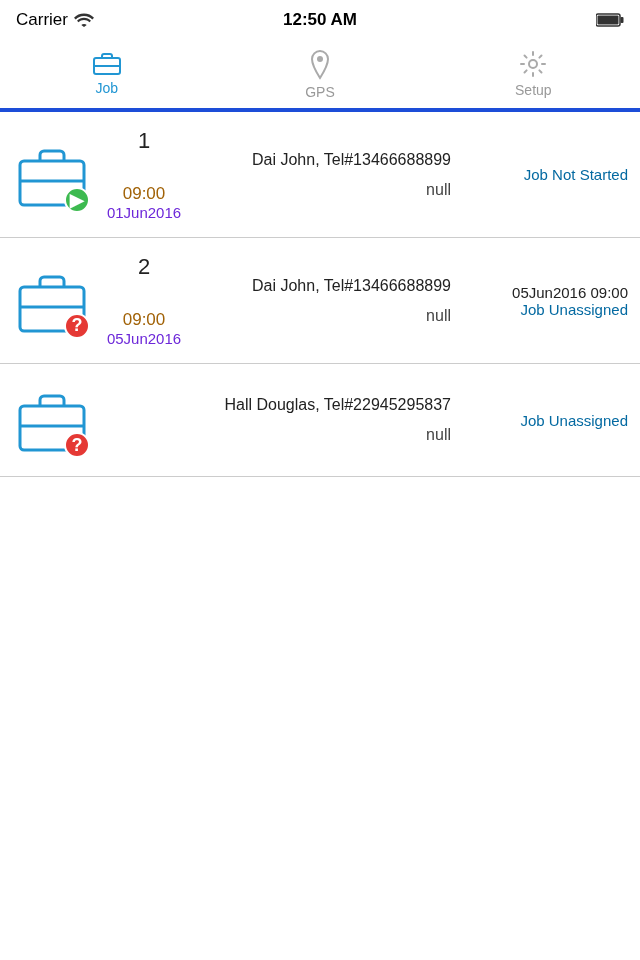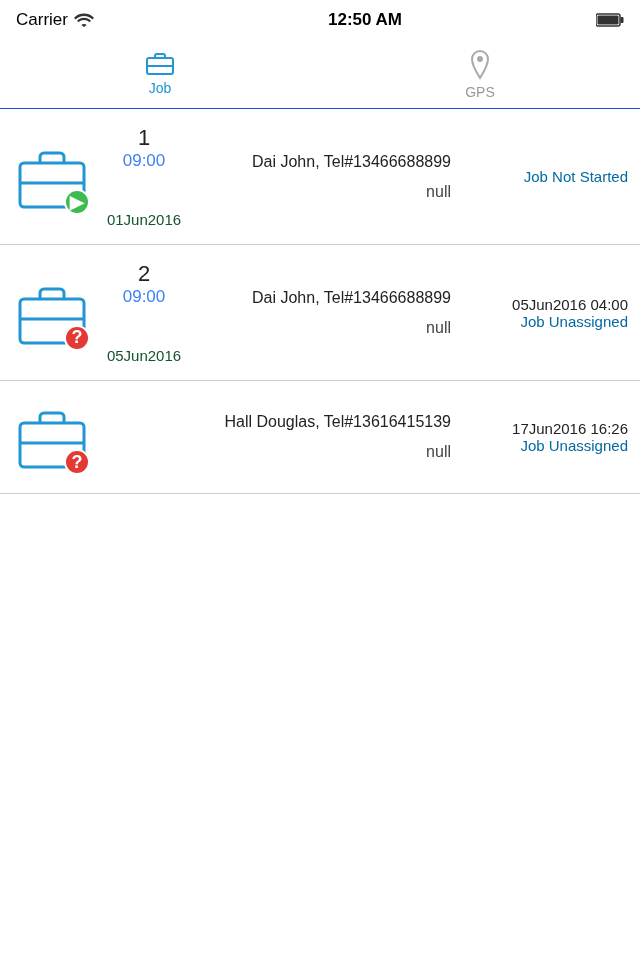--- a/index.html
+++ b/index.html
@@ -28,32 +28,31 @@
       align-items: center;
       gap: 6px;
       justify-content: center;
     }
     .status-time {
       font-size: 17px;
       font-weight: 600;
       position: absolute;
       left: 50%;
       transform: translateX(-50%);
-      margin-left: 45px;
     }
     .status-right {
       display: flex;
       align-items: center;
       gap: 4px;
     }
 
     
     .tab-bar {
       display: flex;
-      border-bottom: 1px solid #1d4ed8;
+      border-bottom: 4px solid #1d4ed8;
       background: #fff;
     }
     .tab-item {
       flex: 1;
       display: flex;
       flex-direction: column;
       align-items: center;
       padding: 10px 0 8px;
       cursor: pointer;
     }
@@ -117,28 +116,28 @@
       flex-shrink: 0;
     }
     .job-num {
       font-size: 22px;
       font-weight: 500;
       color: #222;
       display: block;
     }
     .job-time {
       font-size: 17px;
-      color: #3b82f6;
-      display: block;
+      color: #a16207;
+      display: block;
+      margin-top: 30px;
     }
     .job-date {
       font-size: 15px;
-      color: #14532d;
-      display: block;
-      margin-top: 40px;
+      color: #6d28d9;
+      display: block;
     }
 
     
     .job-contact {
       flex: 1;
       font-size: 16px;
       color: #222;
       text-align: right;
     }
     .job-contact .null-text {
@@ -200,20 +199,27 @@
   </div>
 
   <div class="tab-item">
     <svg width="24" height="30" viewBox="0 0 24 30">
       <path d="M12 1C7.6 1 4 4.6 4 9c0 6.4 8 19 8 19s8-12.6 8-19c0-4.4-3.6-8-8-8z" fill="none" stroke="#aaa" stroke-width="2"></path>
       <circle cx="12" cy="9" r="3" fill="#aaa"></circle>
     </svg>
     <span class="tab-label">GPS</span>
   </div>
 
+  <div class="tab-item">
+    <svg width="28" height="28" viewBox="0 0 28 28">
+      <circle cx="14" cy="14" r="4" fill="none" stroke="#aaa" stroke-width="2"></circle>
+      <path d="M14 2v3M14 23v3M2 14h3M23 14h3M5.5 5.5l2.1 2.1M20.4 20.4l2.1 2.1M5.5 22.5l2.1-2.1M20.4 7.6l2.1-2.1" stroke="#aaa" stroke-width="2" stroke-linecap="round"></path>
+    </svg>
+    <span class="tab-label">Setup</span>
+  </div>
 </div>
 
 <div class="job-list">
 
   <div class="job-row">
     <div class="briefcase-wrap">
       <svg class="briefcase-svg" viewBox="0 0 80 80">
         <rect x="8" y="26" width="64" height="44" rx="4" fill="none" stroke="#2196d3" stroke-width="3"></rect>
         <path d="M28 26V20a4 4 0 014-4h16a4 4 0 014 4v6" fill="none" stroke="#2196d3" stroke-width="3"></path>
         <line x1="8" y1="46" x2="72" y2="46" stroke="#2196d3" stroke-width="3"></line>
@@ -248,38 +254,37 @@
       <span class="job-num">2</span>
       <span class="job-time">09:00</span>
       <span class="job-date">05Jun2016</span>
     </div>
     <div class="job-contact">
       <span>Dai John,</span>
       <span>Tel#13466688899</span>
       <span class="null-text">null</span>
     </div>
     <div class="job-status">
-      <span class="job-status-date">05Jun2016 04:00</span>
+      <span class="job-status-date">05Jun2016 09:00</span>
       <span class="job-status-text">Job Unassigned</span>
     </div>
   </div>
 
   <div class="job-row">
     <div class="briefcase-wrap">
       <svg class="briefcase-svg" viewBox="0 0 80 80">
         <rect x="8" y="26" width="64" height="44" rx="4" fill="none" stroke="#2196d3" stroke-width="3"></rect>
         <path d="M28 26V20a4 4 0 014-4h16a4 4 0 014 4v6" fill="none" stroke="#2196d3" stroke-width="3"></path>
         <line x1="8" y1="46" x2="72" y2="46" stroke="#2196d3" stroke-width="3"></line>
       </svg>
       <div class="badge red">?</div>
     </div>
     <div class="job-contact">
       <span>Hall Douglas,</span>
-      <span>Tel#13616415139</span>
+      <span>Tel#22945295837</span>
       <span class="null-text">null</span>
     </div>
     <div class="job-status">
-      <span class="job-status-date">17Jun2016 16:26</span>
       <span class="job-status-text">Job Unassigned</span>
     </div>
   </div>
 
 </div>
 
 </body></html>

